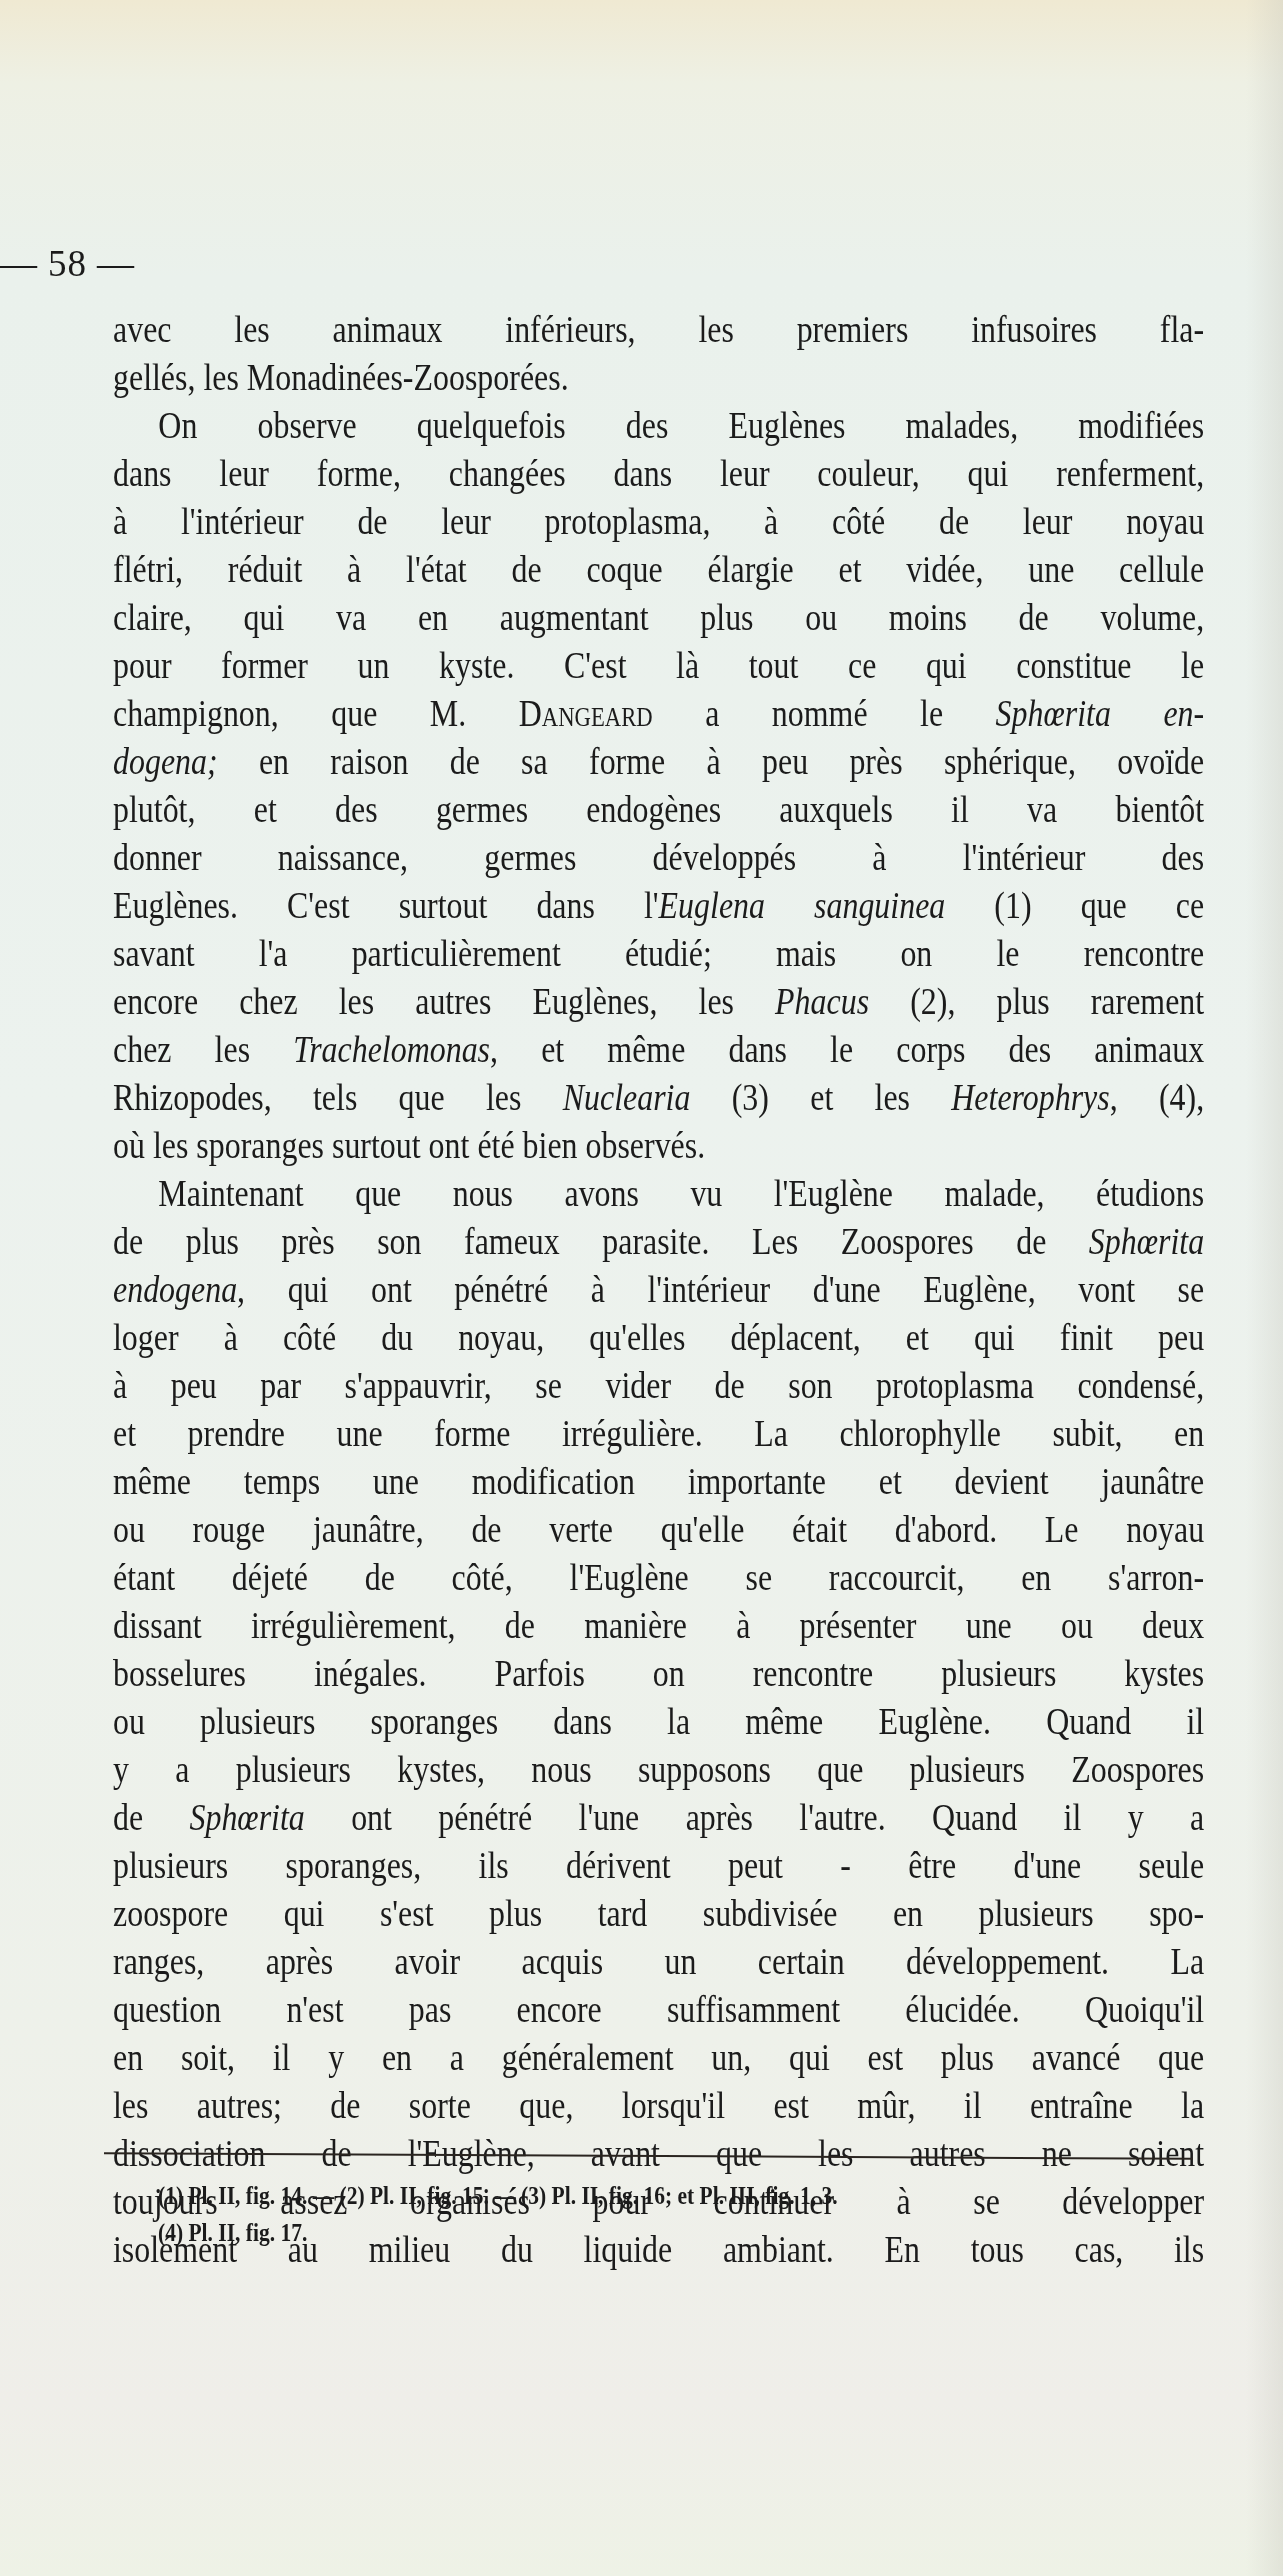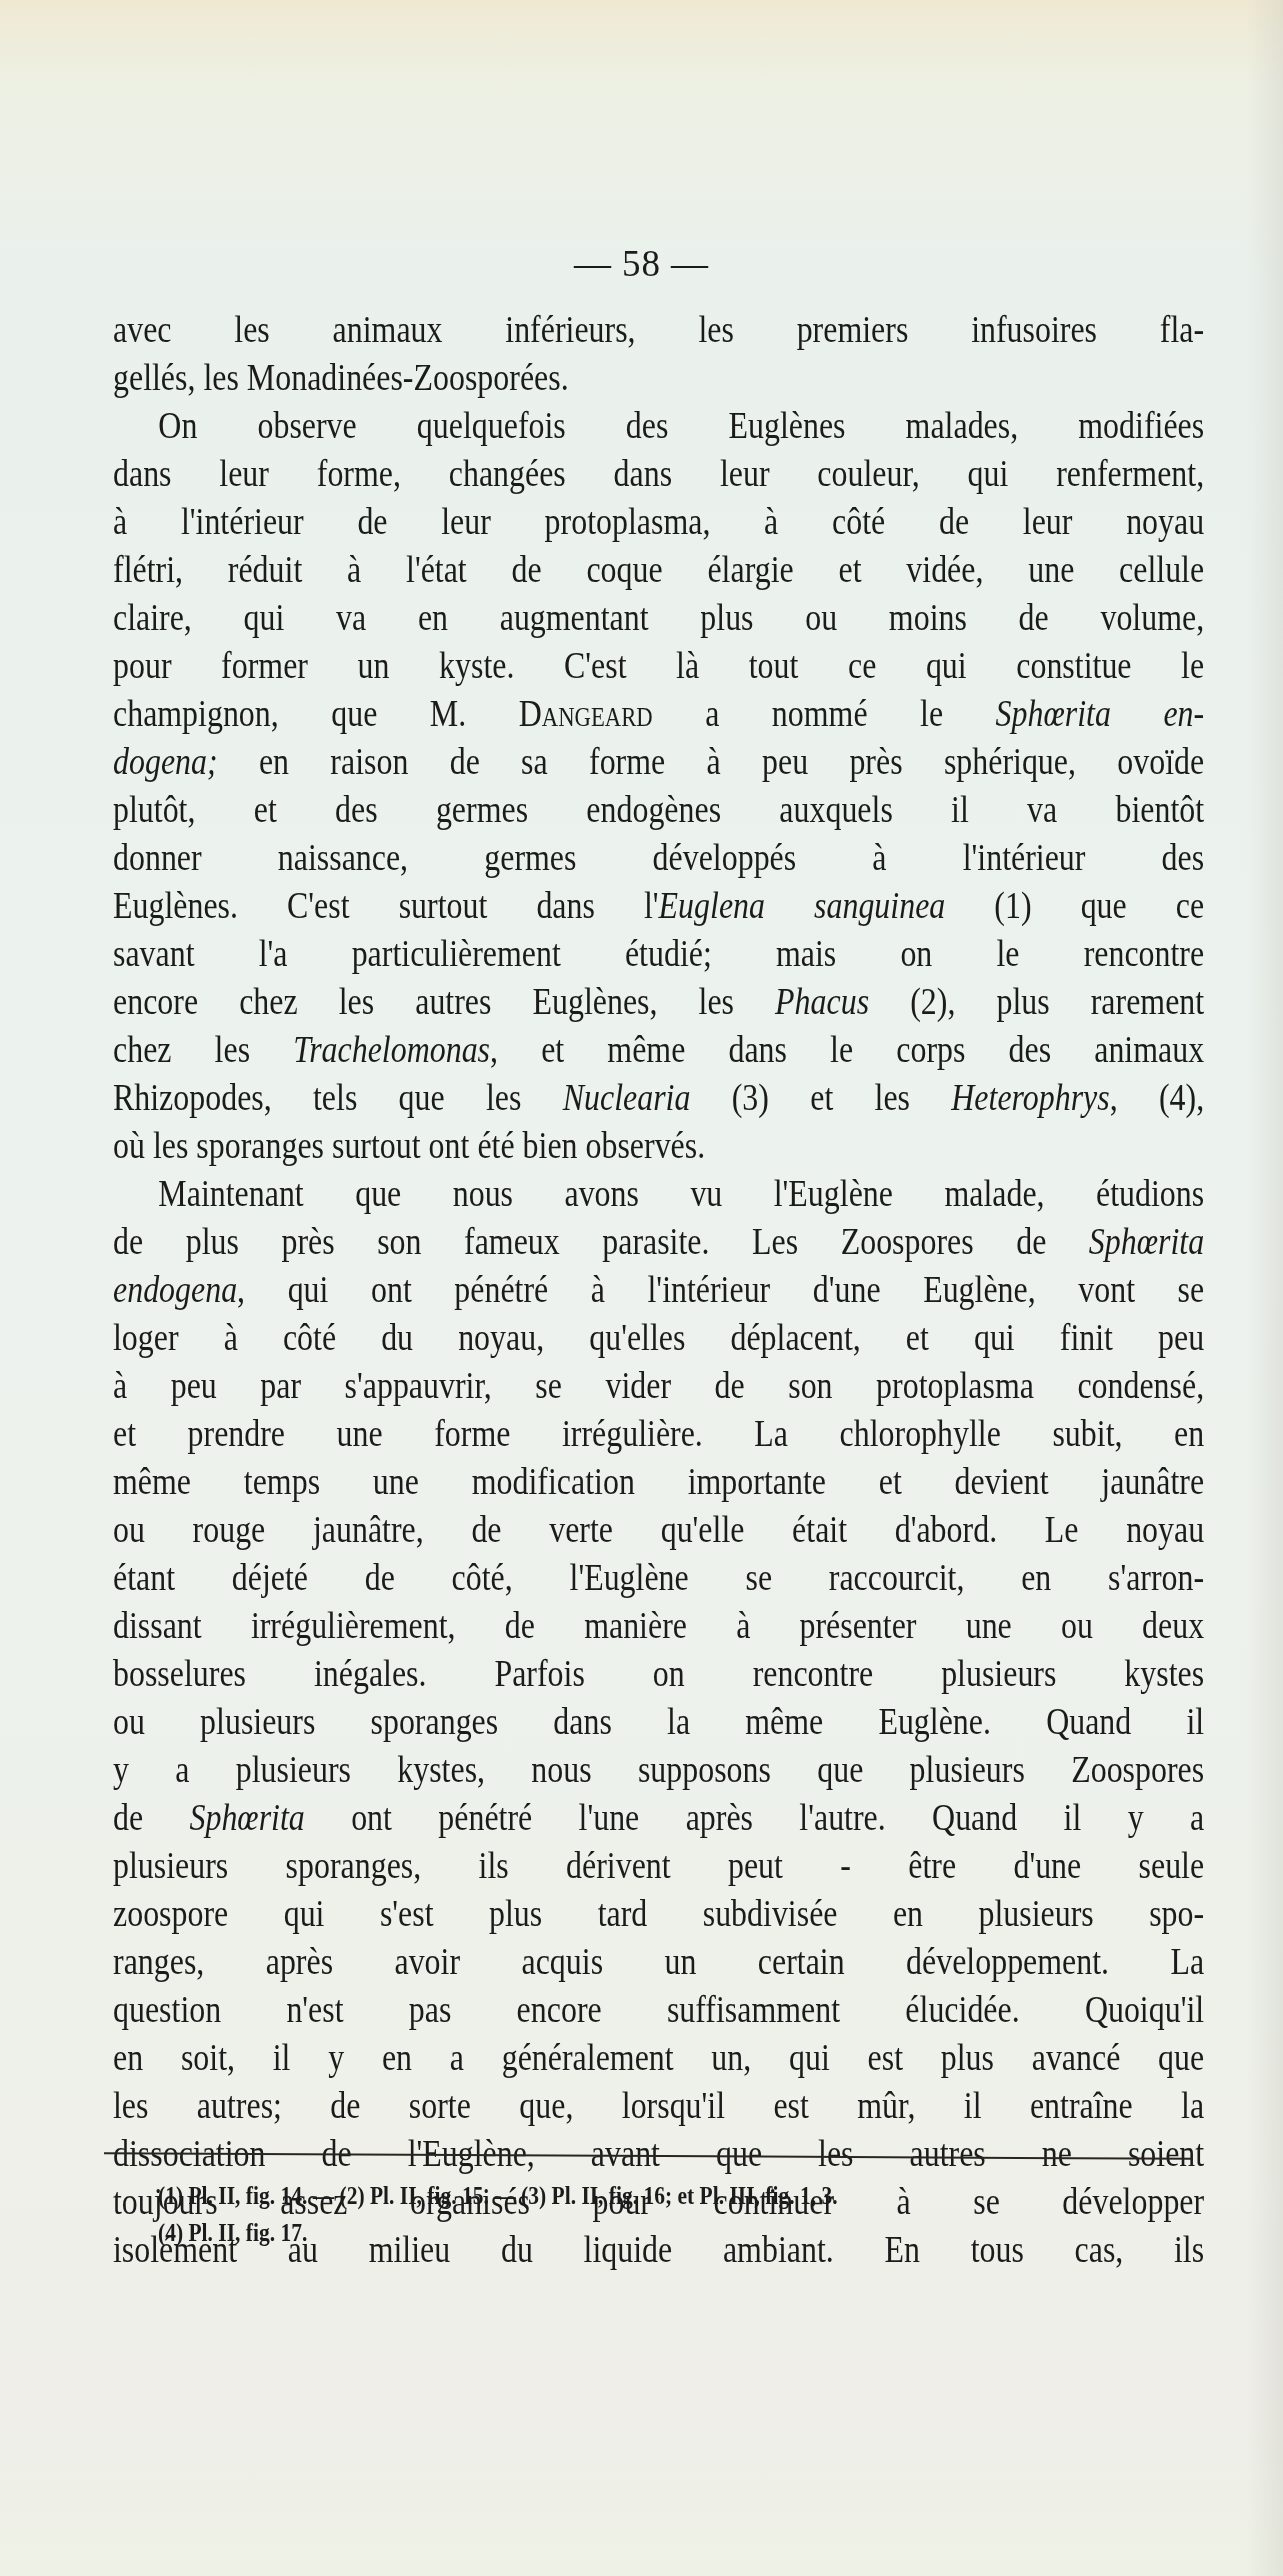--- a/index.html
+++ b/index.html
@@ -9,21 +9,21 @@
     position: relative;
     font-family: "Liberation Serif", "DejaVu Serif", serif;
     color: #1b1b1b;
   }
   .edge-right {
     position: absolute; top: 0; right: 0; width: 37px; height: 2576px;
     background: linear-gradient(90deg, rgba(0,0,0,0), rgba(200,200,190,0.35));
   }
   .page-number {
     position: absolute; top: 242px; left: 0; width: 1283px;
-    text-align: center; font-size: 37px; letter-spacing: 0.9px;
+    text-align: left; font-size: 37px; letter-spacing: 0.9px;
   }
   .body-text {
     position: absolute; top: 305px; left: 113px; width: 1091px; font-family: Liberation Serif, serif;
   }
   .line {
     display: block; height: 48px; line-height: 48px;
     font-size: 38px; white-space: nowrap;
     text-align: justify; text-align-last: justify;
     transform: scaleX(0.84); transform-origin: left center; width: 1299px;
   }

